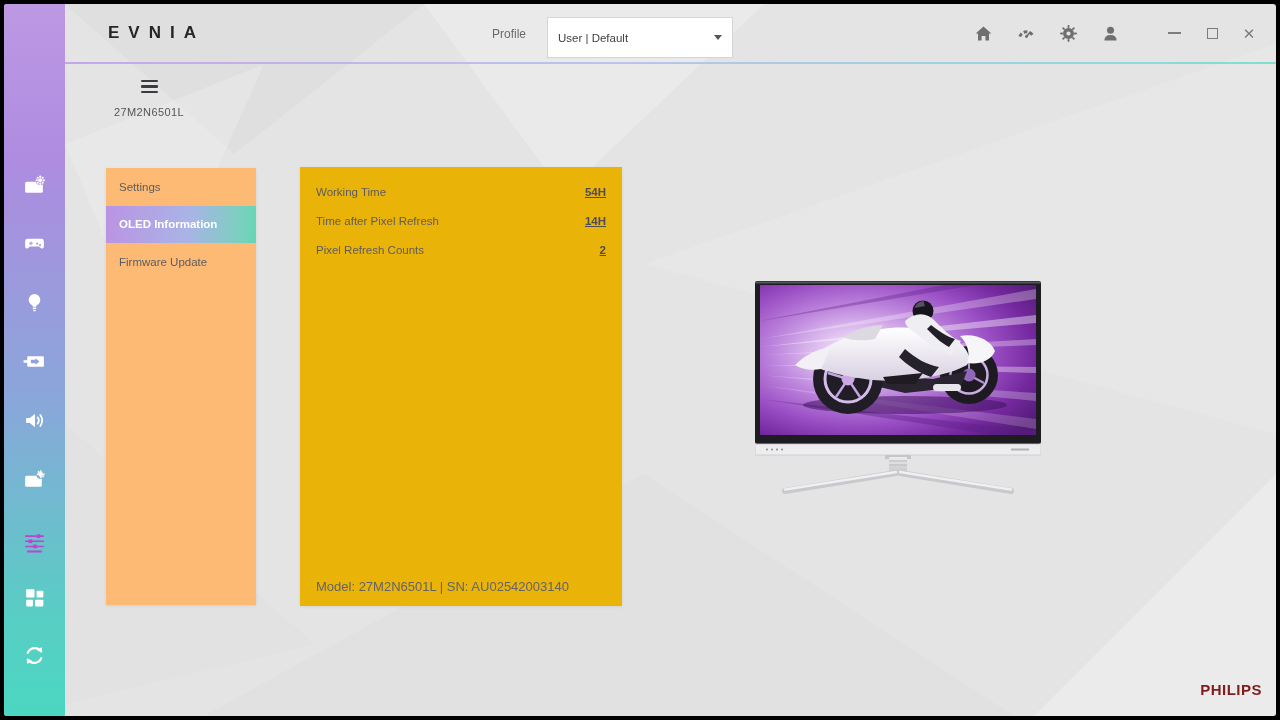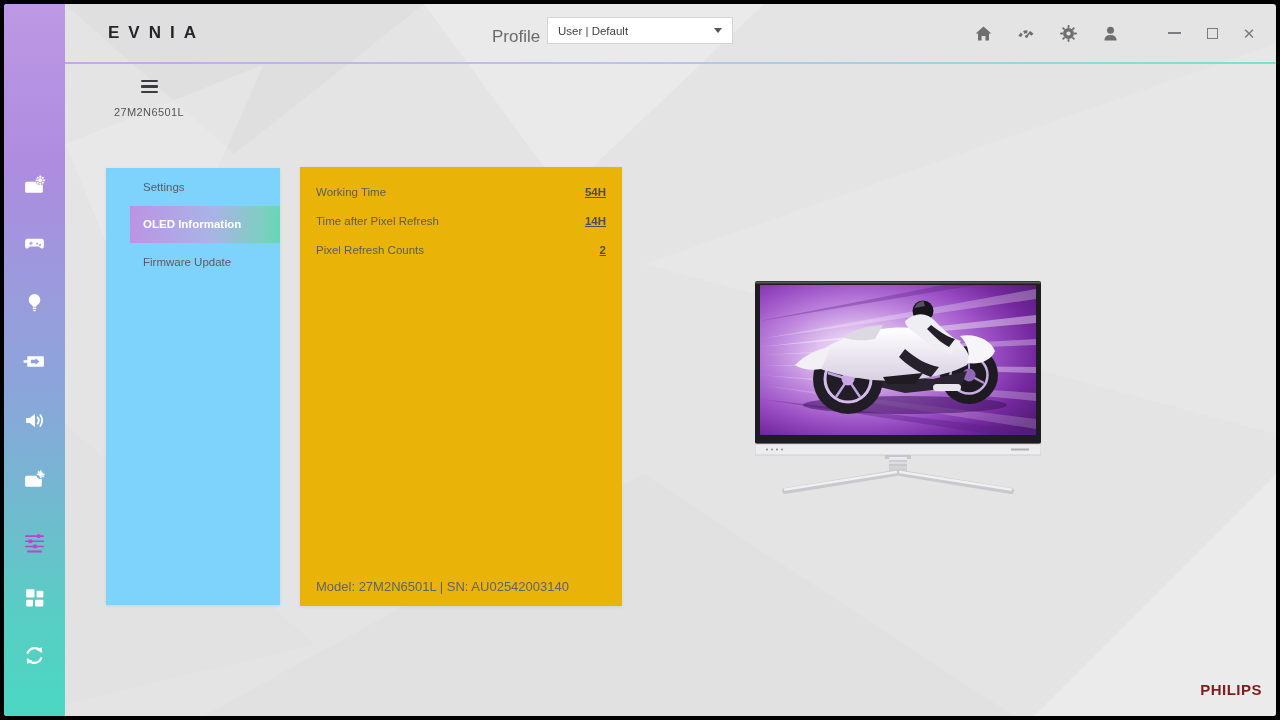--- a/index.html
+++ b/index.html
@@ -15,22 +15,22 @@
   .side-icon { position:absolute; left:50%; transform:translate(-50%,-50%); width:26px; height:26px;
     display:flex; align-items:center; justify-content:center; cursor:pointer; }
   .side-icon svg { width:25px; height:25px; }
 
   
   .header { position:absolute; left:61px; top:0; width:1211px; height:58px; }
   .header-sep { position:absolute; left:61px; top:58px; width:1211px; height:2px;
     background:linear-gradient(90deg,#c5a7e8 0%,#bcc3ec 45%,#9bd4e0 75%,#7de0d0 100%); }
   .brand { position:absolute; left:104px; top:19px; font-size:17px; letter-spacing:9px;
     font-weight:600; color:#26262a; }
-  .profile-label { position:absolute; left:488px; top:23px; font-size:17px; color:#6b6b6b;text-align:center; }
-  .profile-dd { position:absolute; left:543px; top:13px; width:186px; height:27px; background:#fff;
+  .profile-label { position:absolute; left:488px; top:23px; font-size:12px; color:#6b6b6b;text-align:center; }
+  .profile-dd { position:absolute; left:543px; top:13px; width:186px; height:41px; background:#fff;
     border:1px solid #d4d4d4; display:flex; align-items:center; padding:0 10px; cursor:pointer; }
   .profile-dd .val { font-size:11.5px; color:#3f3f45; flex:1; }
   .dd-arrow { width:0; height:0; border-left:4.5px solid transparent; border-right:4.5px solid transparent;
     border-top:5.5px solid #55555a; }
   .hdr-icon { position:absolute; top:16px; width:26px; height:26px; display:flex;
     align-items:center; justify-content:center; cursor:pointer; }
   .hdr-icon svg { width:21px; height:21px; fill:#6f6f6f; }
   .winctl { position:absolute; top:18px; width:24px; height:22px; display:flex;
     align-items:center; justify-content:center; cursor:pointer; color:#7c7c80; }
   .minus-bar { width:13px; height:2px; background:#7c7c80; }
@@ -39,22 +39,22 @@
 
   
   .device-row { position:absolute; left:110px; top:76px; display:flex; align-items:center; gap:13px;flex-direction:column; }
   .hamburger { width:17px; height:13px; display:flex; flex-direction:column;
     justify-content:space-between; cursor:pointer; }
   .hamburger span { display:block; height:2.4px; background:#3c3c40; border-radius:1px; }
   .device-model { font-size:11px; color:#55555a; letter-spacing:.4px; }
 
   
   .setup-title { position:absolute; left:103px; top:166px; font-size:12px; font-weight:bold; color:#9232d2; }
-  .menu-panel { position:absolute; left:102px; top:164px; width:174px; height:437px;
-    background:#7dd3fc; box-shadow:0 1px 3px rgba(0,0,0,.08);padding-left:24px; }
+  .menu-panel { position:absolute; left:102px; top:164px; width:150px; height:437px;
+    background:#fdba74; box-shadow:0 1px 3px rgba(0,0,0,.08); }
   .menu-item { height:37.5px; display:flex; align-items:center; padding-left:13px;
     font-size:11.5px; color:#5c5c60; cursor:pointer; }
   .menu-item.active { background:linear-gradient(95deg,#bb93e3 0%,#a9b4e6 55%,#7ccfc0 88%,#63d7b4 100%);
     color:#fff; font-weight:bold; }
 
   
   .info-panel { position:absolute; left:296px; top:163px; width:322px; height:439px;
     background:#eab308; box-shadow:0 1px 3px rgba(0,0,0,.07); }
   .info-rows { padding:10px 16px 0 16px; }
   .info-row { height:29.4px; display:flex; align-items:center; justify-content:space-between; }

